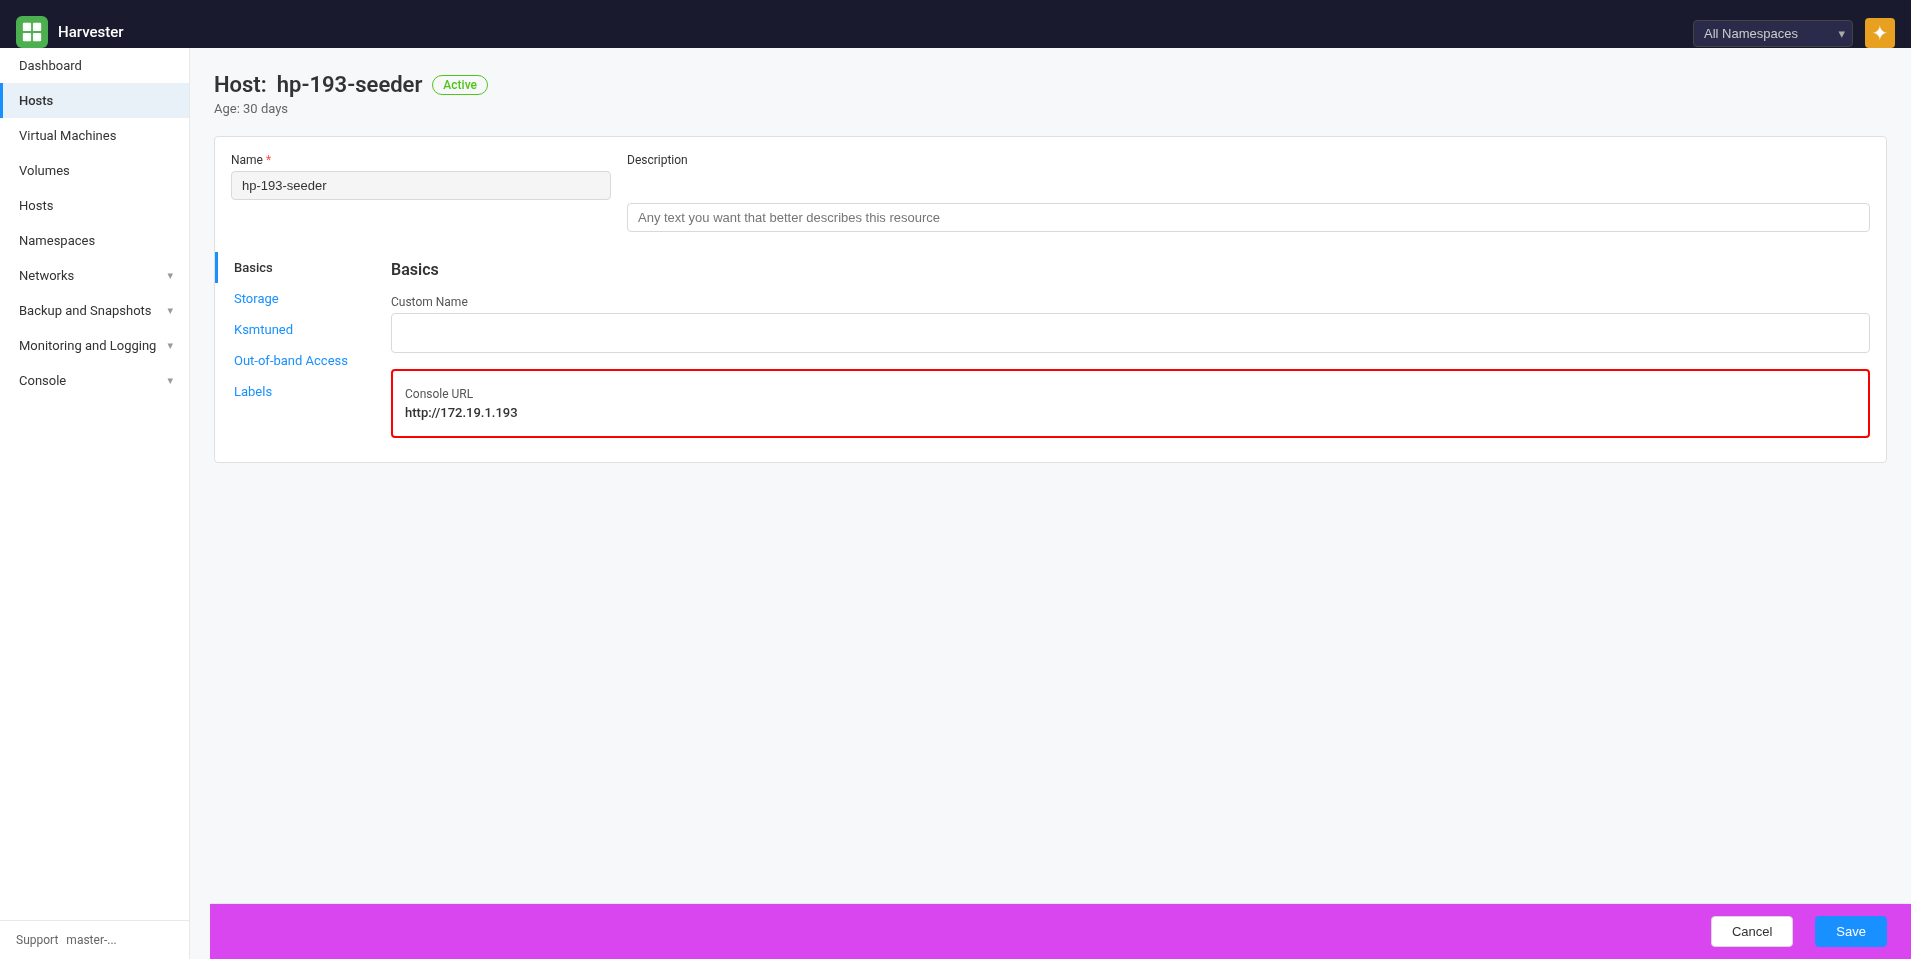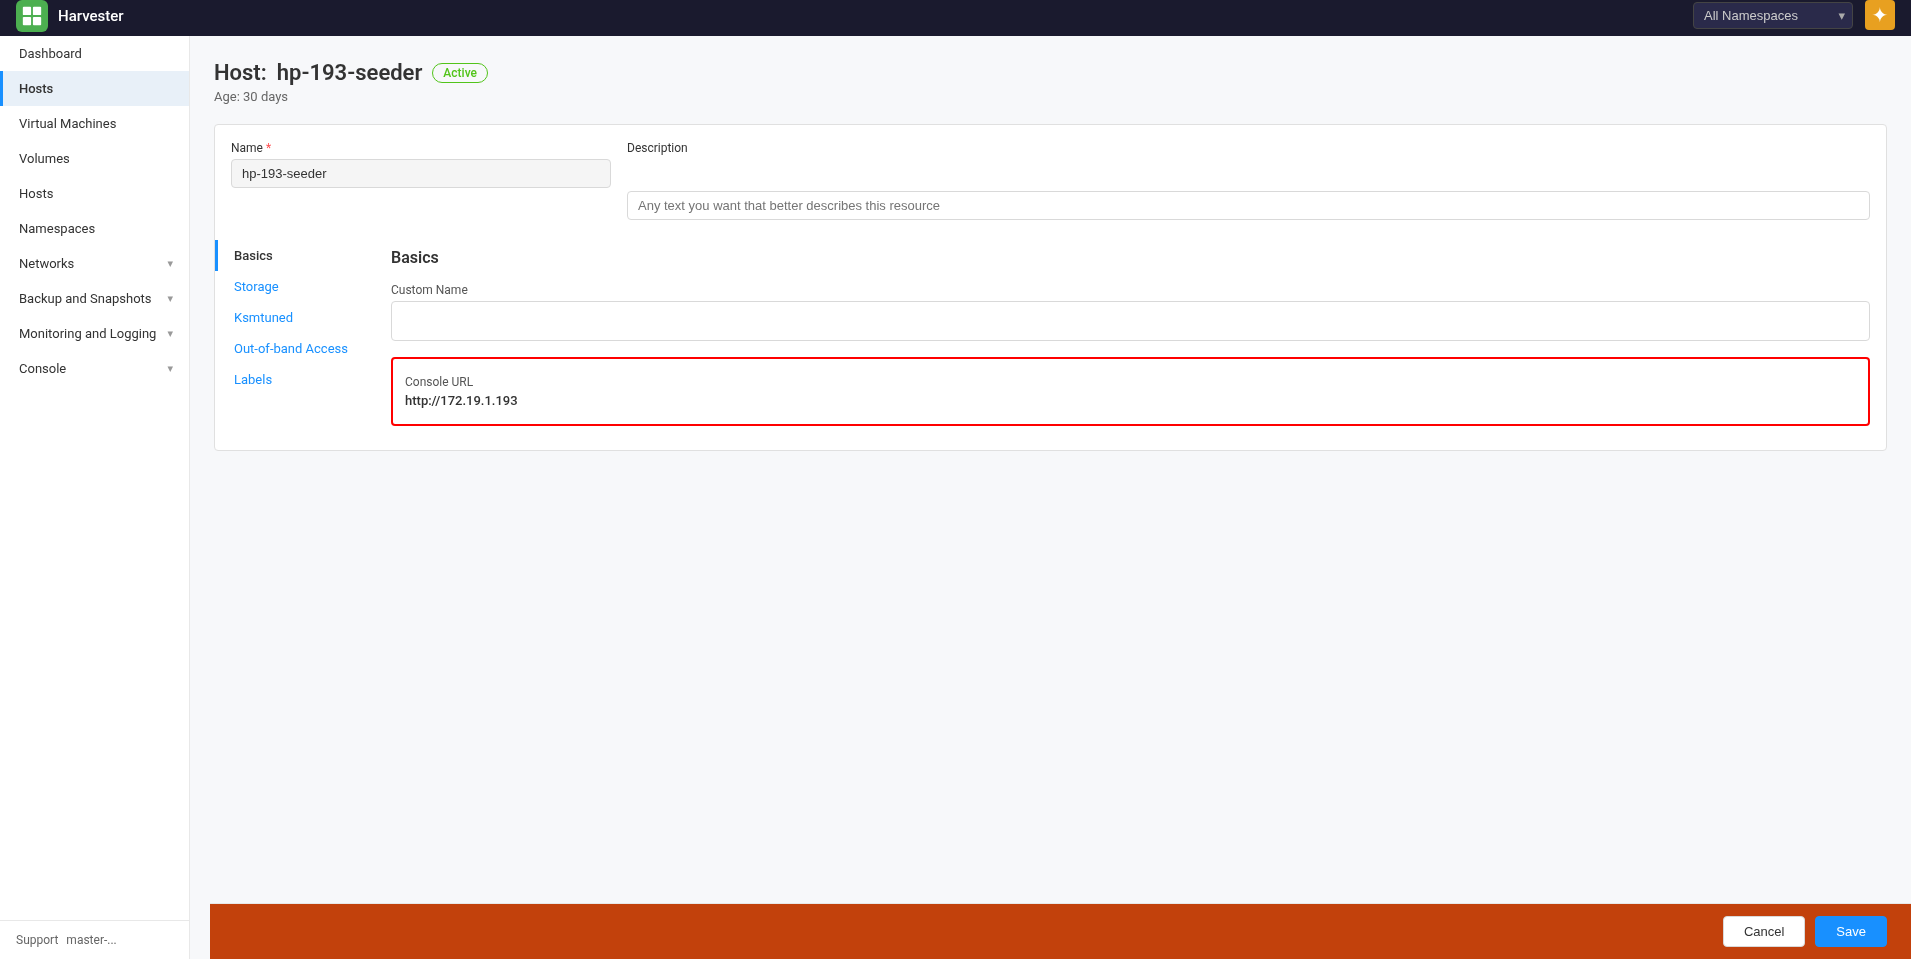--- a/index.html
+++ b/index.html
@@ -1,21 +1,21 @@
 <!DOCTYPE html>
 <html><head>
   <meta charset="utf-8">
   <style>
     * { box-sizing: border-box; margin: 0; padding: 0; }
     body { font-family: -apple-system, BlinkMacSystemFont, 'Segoe UI', Roboto, sans-serif; font-size: 13px; background: #fff; display: flex; flex-direction: column; height: 100vh; overflow: hidden; }
 
     
     .topbar {
-      display: flex; align-items: flex-start; justify-content: space-between;
-      background: #1a1a2e; padding: 0 16px; height: 36px; flex-shrink: 0;
+      display: flex; align-items: flex-end; justify-content: space-between;
+      background: #1a1a2e; padding: 0 16px; height: 48px; flex-shrink: 0;
     }
     .topbar-left { display: flex; align-items: center; gap: 10px; }
     .logo-icon {
       width: 32px; height: 32px; background: #4CAF50;
       border-radius: 6px; display: flex; align-items: center; justify-content: center;
     }
     .logo-icon svg { width: 22px; height: 22px; fill: white; }
     .app-title { color: white; font-size: 15px; font-weight: 500; }
     .topbar-right { display: flex; align-items: center; gap: 12px; }
     .namespace-select {
@@ -110,22 +110,22 @@
     .console-url-box {
       border: 2px solid #ff0000; border-radius: 4px; padding: 16px 12px;
       background: #fff; margin-bottom: 8px;
     }
     .console-url-label { font-size: 12px; color: #555; margin-bottom: 4px; }
     .console-url-value { font-size: 13px; color: #333; font-weight: 500; }
 
     
     .page-footer {
       position: fixed; bottom: 0; right: 0; left: 210px;
-      background: #c2410c; border-top: 1px solid #e8e8e8;
-      padding: 12px 24px; display: flex; justify-content: flex-end; gap: 10px;
+      background: #d946ef; border-top: 1px solid #e8e8e8;
+      padding: 12px 24px; display: flex; justify-content: flex-end; gap: 22px;
     }
     .btn {
       padding: 7px 20px; border-radius: 4px; font-size: 13px;
       cursor: pointer; border: 1px solid; font-weight: 500;
     }
     .btn-cancel { background: #fff; border-color: #d9d9d9; color: #333; }
     .btn-save { background: #1890ff; border-color: #1890ff; color: #fff; }
   </style>
 </head>
 <body>

